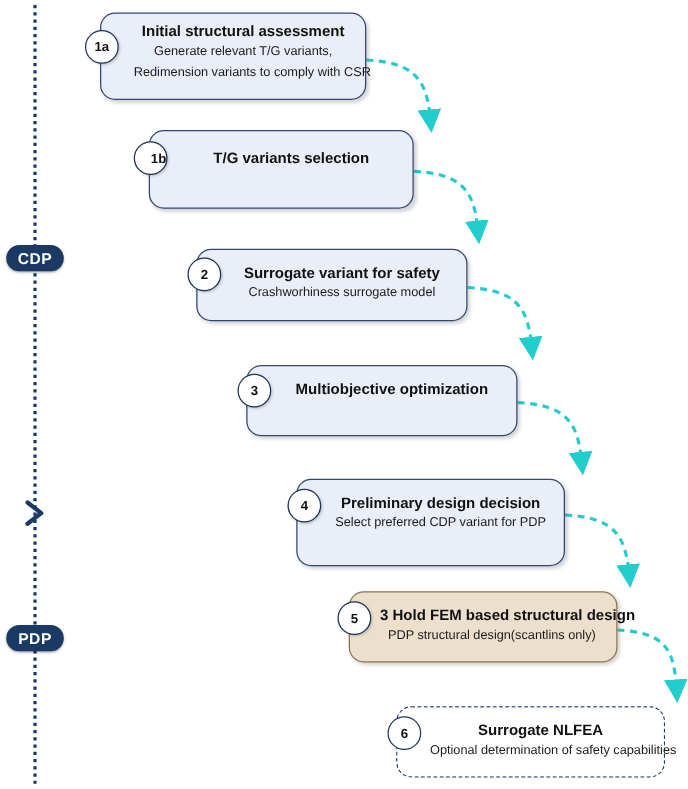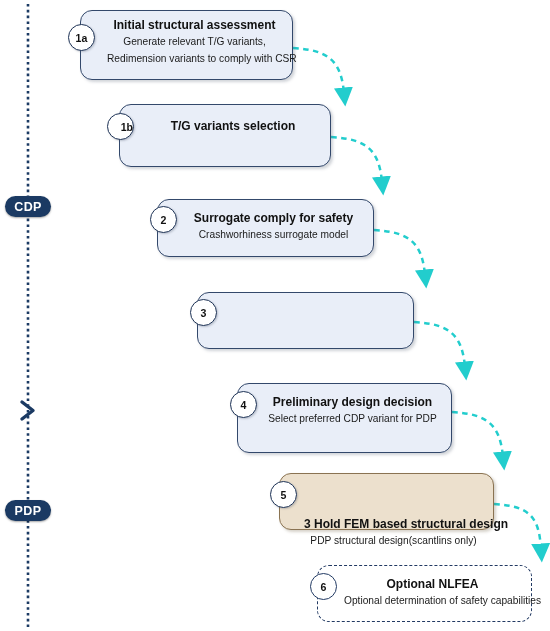--- a/index.html
+++ b/index.html
@@ -46,21 +46,21 @@
     box-shadow:none;
   }
   .step .title{
     text-align:center;
     font-size:12px;
     font-weight:bold;
     color:#111111;
     line-height:1.28;
     white-space:nowrap;
   }
-  .step .title.left{ text-align:left; padding-left:2px;margin-top:32px; }
+  .step .title.left{ text-align:left; padding-left:2px; }
   .step .desc{
     text-align:center;
     font-size:10.2px;
     color:#1a1a1a;
     line-height:1.45;
     margin-top:2px;
     white-space:nowrap;
   }
 
   
@@ -120,28 +120,29 @@
   </div>
 
   <div class="step" style="left:119px; top:104px; width:212px; height:63px; padding-top:14px;">
     <div class="title">T/G variants selection</div>
   </div>
   <div class="badge" style="left:107px; top:113px;justify-content:flex-end;">
     <span>1b</span>
   </div>
 
   <div class="step" style="left:157px; top:199px; width:217px; height:58px; padding-top:11px;">
-    <div class="title">Surrogate comply for safety</div>
+    <div class="title">Surrogate variant for safety</div>
     <div class="desc">Crashworhiness surrogate model</div>
   </div>
   <div class="badge" style="left:150px; top:206px;">
     <span>2</span>
   </div>
 
   <div class="step" style="left:197px; top:292px; width:217px; height:57px; padding-top:11px;">
+    <div class="title">Multiobjective optimization</div>
   </div>
   <div class="badge" style="left:190px; top:299px;">
     <span>3</span>
   </div>
 
   <div class="step" style="left:237px; top:383px; width:215px; height:70px; padding-top:11px;">
     <div class="title">Preliminary design decision</div>
     <div class="desc">Select preferred CDP variant for PDP</div>
   </div>
   <div class="badge" style="left:230px; top:391px;">
@@ -150,20 +151,20 @@
 
   <div class="step tan" style="left:279px; top:473px; width:215px; height:57px; padding:11px 8px 8px 22px;">
     <div class="title left">3 Hold FEM based structural design</div>
     <div class="desc">PDP structural design(scantlins only)</div>
   </div>
   <div class="badge" style="left:270px; top:481px;">
     <span>5</span>
   </div>
 
   <div class="step dashed" style="left:317px; top:565px; width:215px; height:57px; padding-top:11px;">
-    <div class="title">Optional NLFEA</div>
+    <div class="title">Surrogate NLFEA</div>
     <div class="desc">Optional determination of safety capabilities</div>
   </div>
   <div class="badge dash" style="left:310px; top:573px;">
     <span>6</span>
   </div>
 
 </div>
 
 </body></html>

